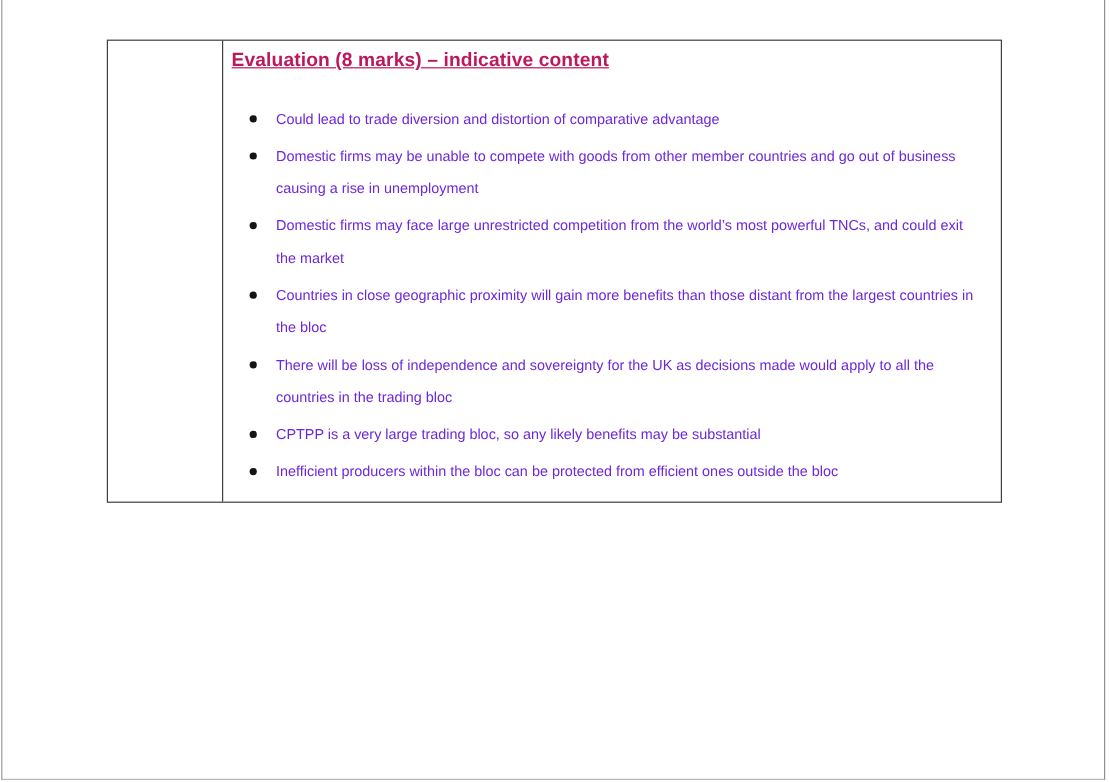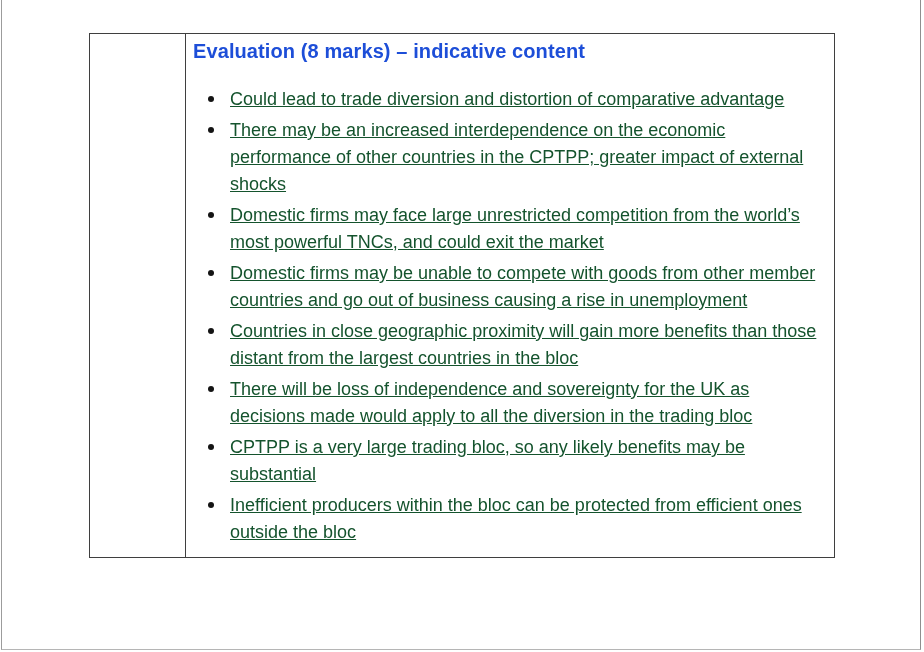--- a/index.html
+++ b/index.html
@@ -33,38 +33,38 @@
     background: #ffffff;
   }
   .cell-left {
     border-right: 1px solid #3f3f3f;
   }
   .cell-right {
     padding: 6px 12px 7px 7px;
     color: #1b1b1b;
   }
   .heading {
-    font-size: 20px;
+    font-size: 16px;
     font-weight: 700;
     line-height: 22px;
-    color: #1d4ed8;
+    color: #be185d;
     letter-spacing: 0.1px;
+    text-decoration: underline;
   }
   ul.bullets {
     list-style: none;
     margin-top: 24px;
   }
   ul.bullets li {
     position: relative;
     padding-left: 37px;
     margin-bottom: 4px;
-    font-size: 18px;
+    font-size: 12px;
     line-height: 27px;
-    color: #14532d;
-    text-decoration: underline;
+    color: #6d28d9;
   }
   ul.bullets li .dot {
     position: absolute;
     left: 15px;
     top: 10px;
     width: 6px;
     height: 6px;
     border-radius: 50%;
     background: #141414;
   }
@@ -78,44 +78,40 @@
     <div class="cell-right">
       <div class="heading">Evaluation (8 marks) – indicative content</div>
       <ul class="bullets">
 
           <li>
             <span class="dot"></span>
             <span class="li-text">Could lead to trade diversion and distortion of comparative advantage</span>
           </li>
 
 
+
           <li>
             <span class="dot"></span>
-            <span class="li-text">There may be an increased interdependence on the economic performance of other countries in the CPTPP; greater impact of external shocks</span>
+            <span class="li-text">Domestic firms may be unable to compete with goods from other member countries and go out of business causing a rise in unemployment</span>
           </li>
 
           <li>
             <span class="dot"></span>
             <span class="li-text">Domestic firms may face large unrestricted competition from the world’s most powerful TNCs, and could exit the market</span>
-          </li>
-
-          <li>
-            <span class="dot"></span>
-            <span class="li-text">Domestic firms may be unable to compete with goods from other member countries and go out of business causing a rise in unemployment</span>
           </li>
 
 
           <li>
             <span class="dot"></span>
             <span class="li-text">Countries in close geographic proximity will gain more benefits than those distant from the largest countries in the bloc</span>
           </li>
 
           <li>
             <span class="dot"></span>
-            <span class="li-text">There will be loss of independence and sovereignty for the UK as decisions made would apply to all the diversion in the trading bloc</span>
+            <span class="li-text">There will be loss of independence and sovereignty for the UK as decisions made would apply to all the countries in the trading bloc</span>
           </li>
 
           <li>
             <span class="dot"></span>
             <span class="li-text">CPTPP is a very large trading bloc, so any likely benefits may be substantial</span>
           </li>
 
           <li>
             <span class="dot"></span>
             <span class="li-text">Inefficient producers within the bloc can be protected from efficient ones outside the bloc</span>

